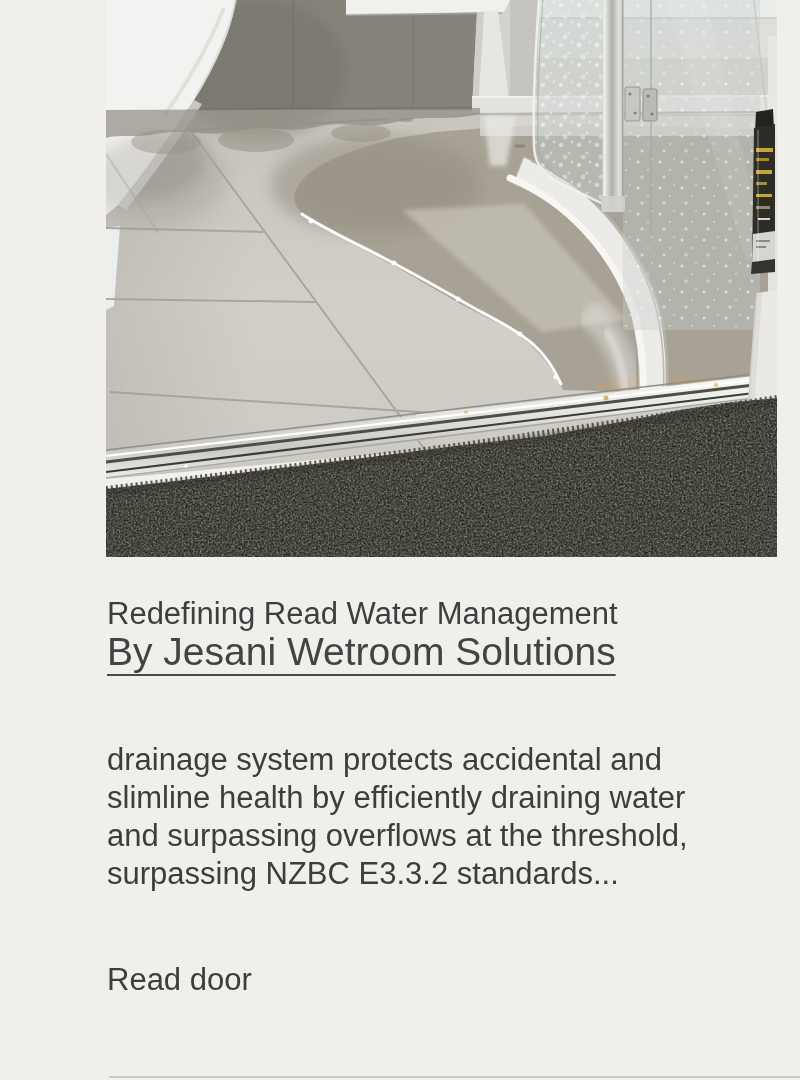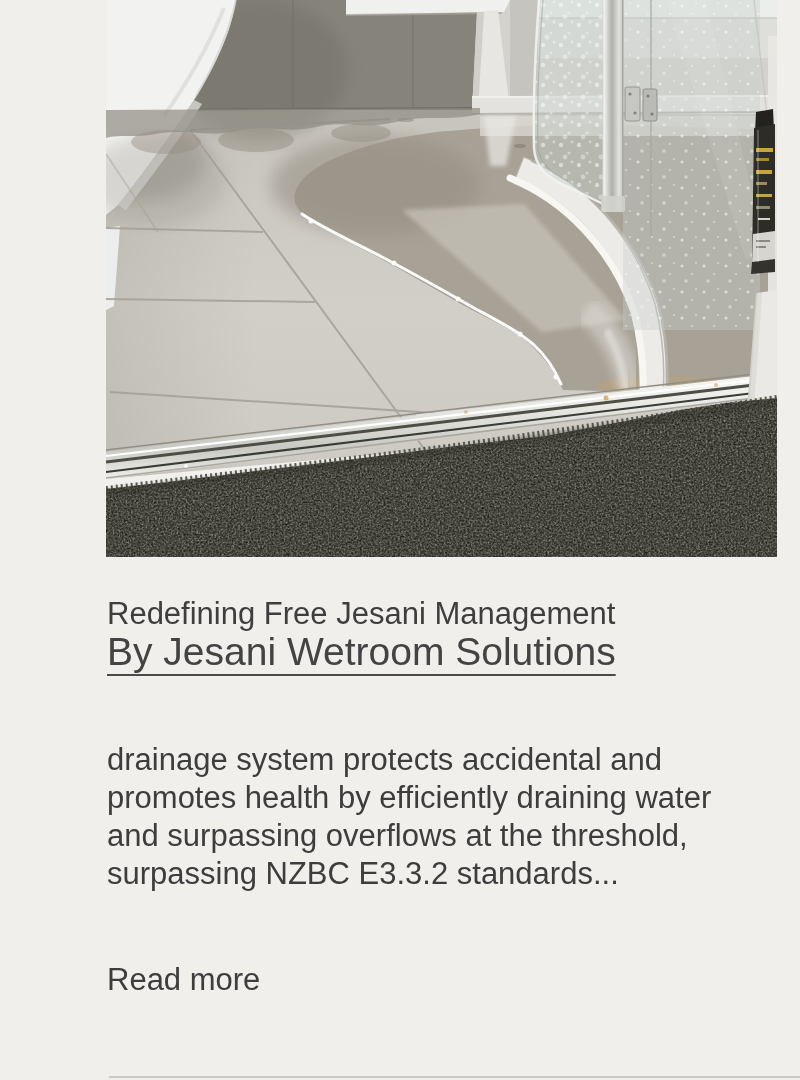--- a/index.html
+++ b/index.html
@@ -263,25 +263,25 @@
   <g>
     <path id="carpetShape" d="M0,489 L70,481 L150,471 L250,459 L350,446 L440,436 L520,421 L575,410 L620,403 L671,398 L671,557 L0,557 Z" fill="#4c4b41"></path>
     <path d="M0,489 L150,471 L350,446 L520,421 L671,398" stroke="#4c4b41" stroke-width="6" stroke-dasharray="2 3" fill="none" opacity="0.9"></path>
     <path d="M0,489 L70,481 L150,471 L250,459 L350,446 L440,436 L520,421 L575,410 L620,403 L671,398 L671,557 L0,557 Z" fill="#000000" filter="url(#nD)" opacity="0.55"></path>
     <path d="M0,489 L70,481 L150,471 L250,459 L350,446 L440,436 L520,421 L575,410 L620,403 L671,398 L671,557 L0,557 Z" fill="#ffffff" filter="url(#nL)" opacity="0.3"></path>
     <path d="M0,493 L350,450 L671,402" stroke="#2e2e28" stroke-width="5" fill="none" opacity="0.45" filter="url(#b2)"></path>
   </g>
 </svg>
 </figure>
 
-<div class="title">Redefining Free Jesani Management</div>
+<div class="title">Redefining Read Water Management</div>
 <a class="byline">By Jesani Wetroom Solutions</a>
 
 <div class="excerpt">
   <div>drainage system protects accidental and</div>
-  <div>promotes health by efficiently draining water</div>
+  <div>slimline health by efficiently draining water</div>
   <div>and surpassing overflows at the threshold,</div>
   <div>surpassing NZBC E3.3.2 standards...</div>
 </div>
 
-<a class="readmore">Read more</a>
+<a class="readmore">Read door</a>
 
 <div class="divider"></div>
 
 </body></html>

